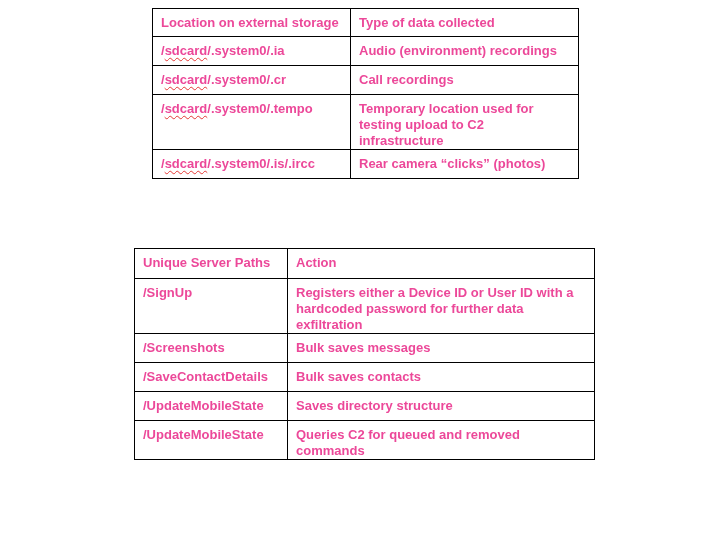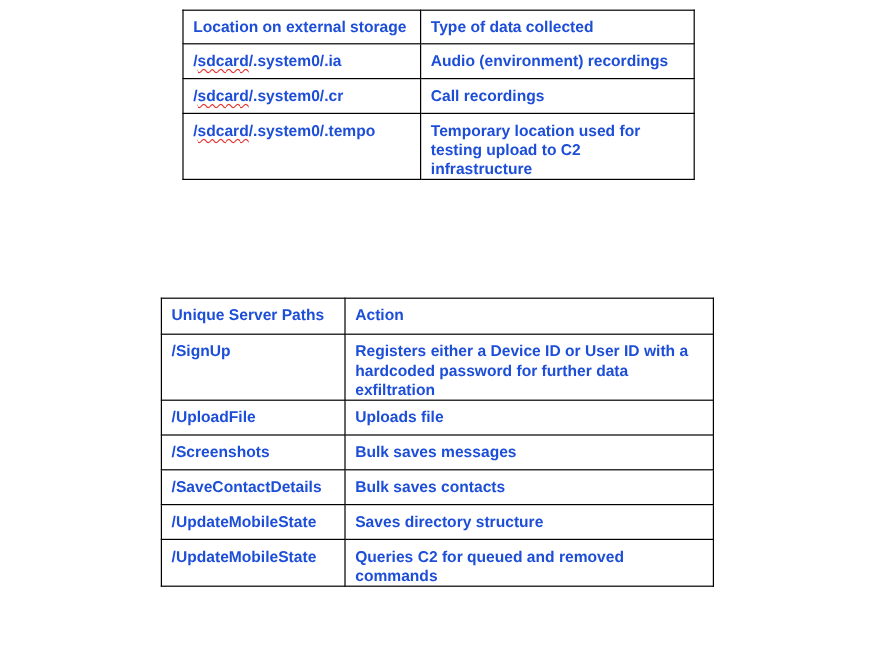--- a/index.html
+++ b/index.html
@@ -14,21 +14,21 @@
     height: 547px;
     background: #ffffff;
     overflow: hidden;
   }
   table {
     position: absolute;
     border-collapse: collapse;
     table-layout: fixed;
     font-size: 13px;
     line-height: 16px;
-    color: #1d4ed8;
+    color: #ec4899;
     border-radius: 19px;
   }
   th, td {
     border: 1.5px solid #000000;
     box-sizing: border-box;
     vertical-align: top;
     padding: 6px 8px 0 8px;
     text-align: left;
     overflow: hidden;
     white-space: normal;
@@ -84,42 +84,42 @@
         <td>Audio (environment) recordings</td>
       </tr>
       <tr class="r">
         <td><span>/</span><span class="misspell">sdcard</span><span>/.system0/.cr</span></td>
         <td>Call recordings</td>
       </tr>
       <tr class="tall">
         <td><span>/</span><span class="misspell">sdcard</span><span>/.system0/.tempo</span></td>
         <td>Temporary location used for testing upload to C2 infrastructure</td>
       </tr>
+      <tr class="r">
+        <td><span>/</span><span class="misspell">sdcard</span><span>/.system0/.is/.ircc</span></td>
+        <td>Rear camera “clicks” (photos)</td>
+      </tr>
     </tbody>
   </table>
 
   <table class="server-table">
     <colgroup>
         <col class="col-path">
         <col class="col-action">
       </colgroup>
     <thead>
       <tr class="h">
         <th>Unique Server Paths</th>
         <th>Action</th>
       </tr>
     </thead>
     <tbody>
       <tr class="tall">
         <td>/SignUp</td>
         <td>Registers either a Device ID or User ID with a hardcoded password for further data exfiltration</td>
-      </tr>
-      <tr class="r">
-        <td>/UploadFile</td>
-        <td>Uploads file</td>
       </tr>
       <tr class="r">
         <td>/Screenshots</td>
         <td>Bulk saves messages</td>
       </tr>
       <tr class="r">
         <td>/SaveContactDetails</td>
         <td>Bulk saves contacts</td>
       </tr>
       <tr class="r">

